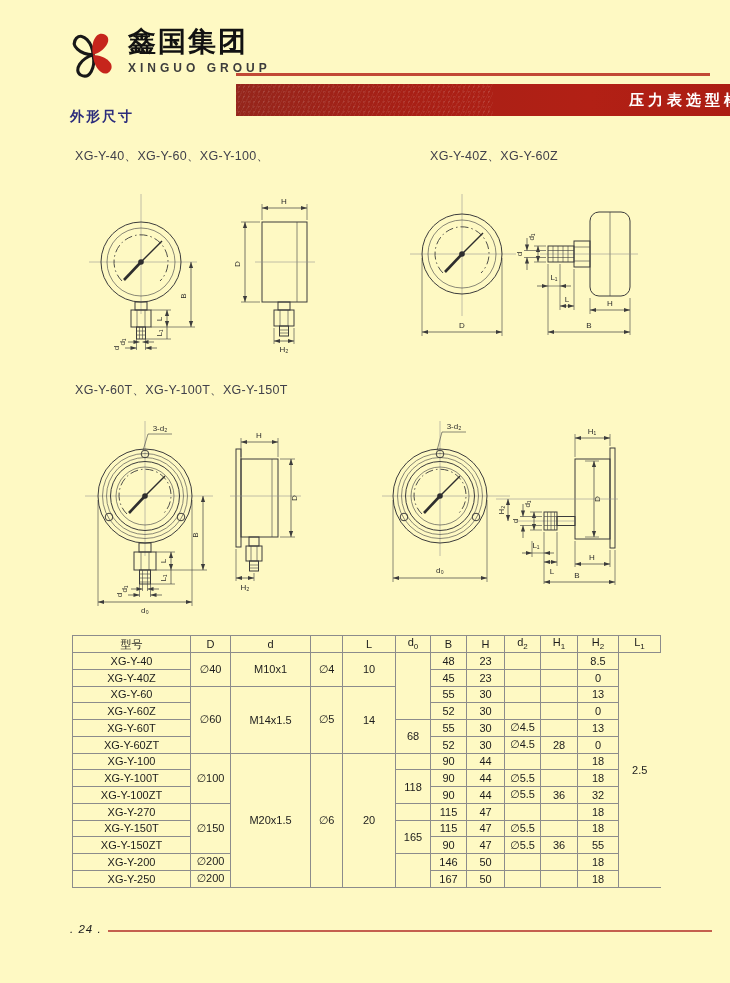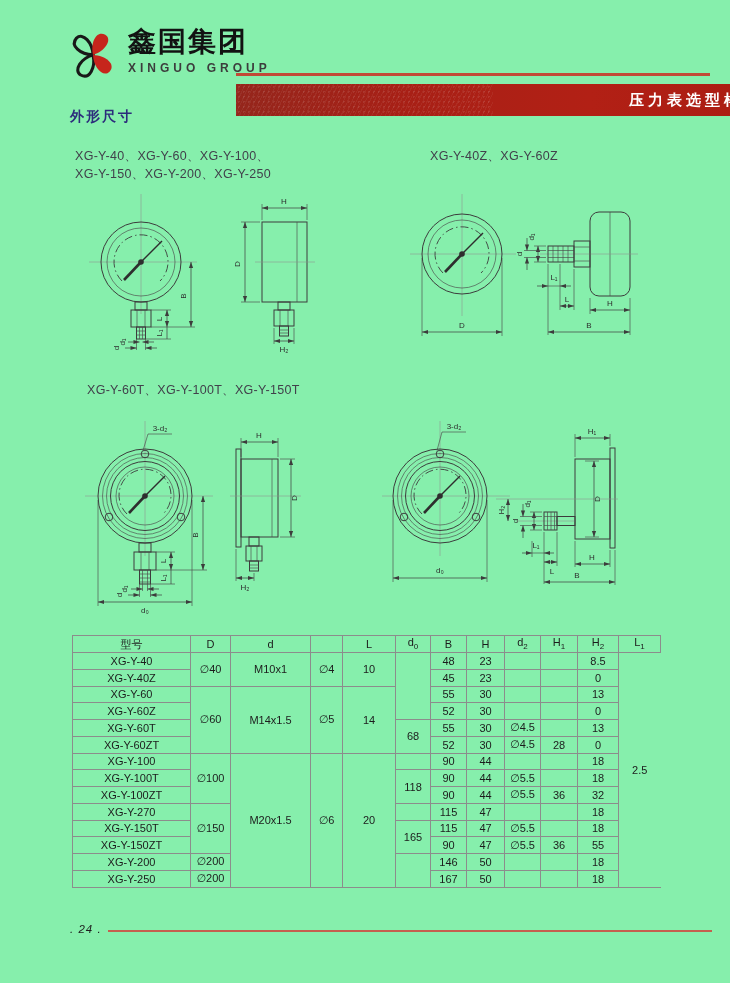--- a/index.html
+++ b/index.html
@@ -1,16 +1,16 @@
 <!DOCTYPE html>
 <html><head>
 <meta charset="utf-8">
 <style>
   html,body{margin:0;padding:0;background:#ffffff;}
-  .page{position:relative;width:730px;height:983px;background:#86efac;overflow:hidden;
+  .page{position:relative;width:730px;height:983px;background:#fef9c3;overflow:hidden;
         font-family:"Liberation Sans","DejaVu Sans",sans-serif;color:#222;}
 
   
   .hdr-logo{position:absolute;left:66px;top:26px;display:flex;align-items:flex-start;gap:8px;}
   .logo-icon{width:54px;height:56px;flex:0 0 auto;}
   .logo-text{display:flex;flex-direction:column;}
   .company-cn{font-size:28px;font-weight:bold;letter-spacing:2px;color:#121212;line-height:32px;}
   .company-en{font-size:12px;font-weight:bold;letter-spacing:4px;color:#3c3c3c;margin-top:3px;}
 
   .banner{position:absolute;left:236px;top:37px;width:572px;height:32px;
@@ -21,21 +21,21 @@
           background-size:5px 5px,auto;opacity:.7;}
   .banner-title{position:absolute;right:46px;top:50%;transform:translateY(-50%);
           color:#fff;font-size:15px;font-weight:bold;letter-spacing:4px;white-space:nowrap;}
   .banner-underline{position:absolute;left:236px;top:73px;width:474px;height:3px;background:#c24936;}
 
   
   .section-title{position:absolute;left:70px;top:108px;font-size:14px;font-weight:bold;color:#2c2c7c;letter-spacing:2px;font-family:Liberation Mono, monospace;}
   .caption{position:absolute;font-size:12.5px;color:#41414b;line-height:18px;letter-spacing:.3px;}
   .cap1a{left:75px;top:147px;}
   .cap1b{left:430px;top:147px;}
-  .cap2a{left:87px;top:381px;}
+  .cap2a{left:75px;top:381px;}
   .cap2b{left:430px;top:381px;}
 
   .dwg{position:absolute;}
   .dwg1{left:75px;top:192px;}
   .dwg2{left:390px;top:192px;}
   .dwg3{left:73px;top:416px;}
   .dwg4{left:378px;top:416px;}
 
   svg .ln{stroke:#3c3c3c;stroke-width:1;fill:none;}
   svg .thin{stroke:#4a4a4a;stroke-width:.65;fill:none;}
@@ -81,21 +81,20 @@
 
   <div class="banner">
     <span class="banner-title">压力表选型样本</span>
   </div>
   <div class="banner-underline"></div>
 
   <div class="section-title">外形尺寸</div>
 
   <div class="caption cap1a">
     <div>XG-Y-40、XG-Y-60、XG-Y-100、</div>
-    <div>XG-Y-150、XG-Y-200、XG-Y-250</div>
   </div>
   <div class="caption cap1b">XG-Y-40Z、XG-Y-60Z</div>
   <div class="caption cap2a">XG-Y-60T、XG-Y-100T、XG-Y-150T</div>
 
   <svg class="dwg dwg1" width="265" height="180" viewBox="0 0 265 180">
     <defs>
       <marker id="ah1" viewBox="0 0 10 10" refX="10" refY="5" markerWidth="8" markerHeight="6" orient="auto-start-reverse" markerUnits="userSpaceOnUse">
           <path d="M0,1.5 L10,5 L0,8.5 Z" fill="#3c3c3c"></path>
         </marker>
     </defs>

